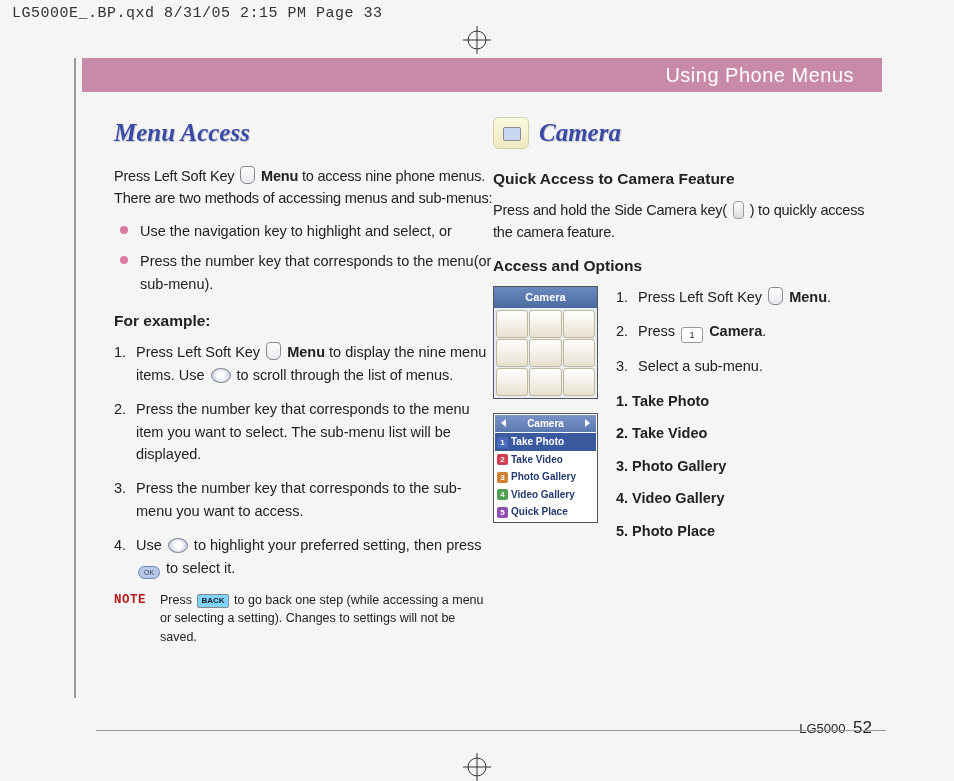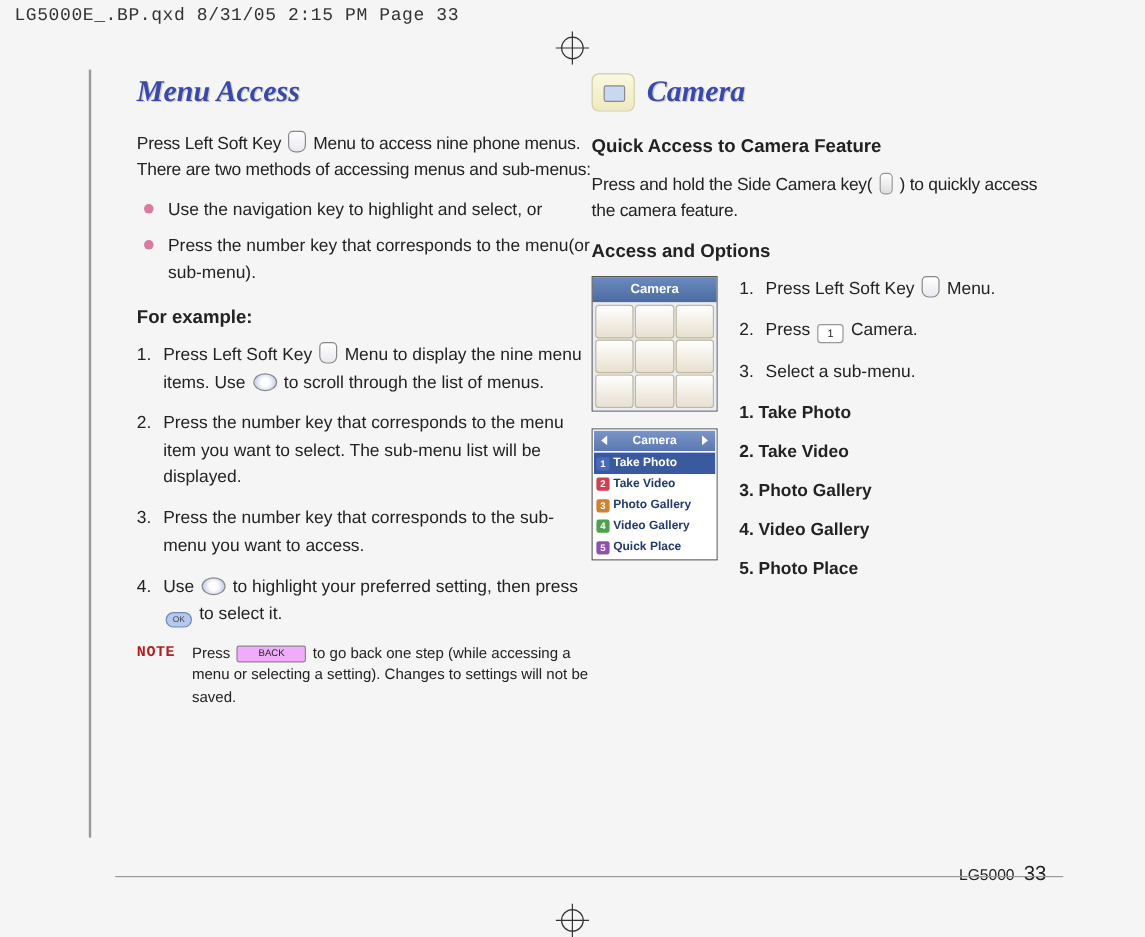--- a/index.html
+++ b/index.html
@@ -141,46 +141,47 @@
     background: #b8c8e8;
     vertical-align: -2px;
     margin: 0 2px;
     font-size: 7px;
     text-align:center;
     line-height:12px;
     color:#345;
   }
   .back-icon {
     display: inline-block;
-    padding: 0 17px;
+    padding: 0 3px;
     border: 1px solid #888;
     border-radius: 2px;
     font-size: 8px;
     vertical-align: 1px;
     margin: 0 2px;
-    background:#f0abfc;
+    background:#7dd3fc;
+    font-weight:bold;
   }
   .numkey-icon {
     display:inline-block;
     width:22px;height:16px;
     border:1px solid #999;border-radius:3px;
     background:#fff;
     font-size:9px;text-align:center;line-height:15px;
     vertical-align:-2px;margin:0 2px;
   }
   .sidekey-icon{
     display:inline-block;
     width:11px;height:18px;
     border:1px solid #999;border-radius:4px;
     background:linear-gradient(#fff,#ddd);
     vertical-align:-4px;margin:0 2px;
   }
   .note-row { display: flex; gap: 14px; margin-top: 10px; font-size: 12.5px; line-height:1.45;}
   .note-label { color: #b91c1c; font-weight: 800; font-family: Liberation Mono, monospace; letter-spacing: 0.5px; }
-  .bold { font-weight: 400; }
+  .bold { font-weight: 700; }
   .shots-row { display:flex; gap:18px; align-items:flex-start; }
   .shot {
     width: 105px;
     background:#fff;
     border:1px solid #555;
     font-size:10px;
     margin-bottom:14px;
   }
   .shot-title{
     background:linear-gradient(#6a8ac0,#4a6aa0);
@@ -268,20 +269,23 @@
   <svg width="28" height="28">
       <circle cx="14" cy="14" r="9" fill="none" stroke="#333" stroke-width="1"></circle>
       <line x1="14" y1="0" x2="14" y2="28" stroke="#333"></line>
       <line x1="0" y1="14" x2="28" y2="14" stroke="#333"></line>
     </svg>
 </div>
 
 <div class="side-rule"></div>
 
 <div class="page">
+  <div class="title-bar">
+    <span>Using Phone Menus</span>
+  </div>
 
   <div class="columns">
 
     <div class="col">
       <h2 class="section">Menu Access</h2>
       <p>
         <span>Press Left Soft Key </span><span class="key-icon"></span>
         <span class="bold">Menu</span><span> to access nine phone menus. There are two methods of accessing menus and sub-menus:</span>
       </p>
       <ul class="bullets">
@@ -381,21 +385,21 @@
             <li>4. Video Gallery</li>
             <li>5. Photo Place</li>
           </ul>
         </div>
       </div>
     </div>
   </div>
 
   <div class="footer">
     <span>LG5000</span>
-    <span class="pg">33</span>
+    <span class="pg">52</span>
   </div>
 </div>
 
 <div class="bottom-rule"></div>
 
 <div class="regmark-bottom regmark">
   <svg width="28" height="28">
       <circle cx="14" cy="14" r="9" fill="none" stroke="#333" stroke-width="1"></circle>
       <line x1="14" y1="0" x2="14" y2="28" stroke="#333"></line>
       <line x1="0" y1="14" x2="28" y2="14" stroke="#333"></line>

